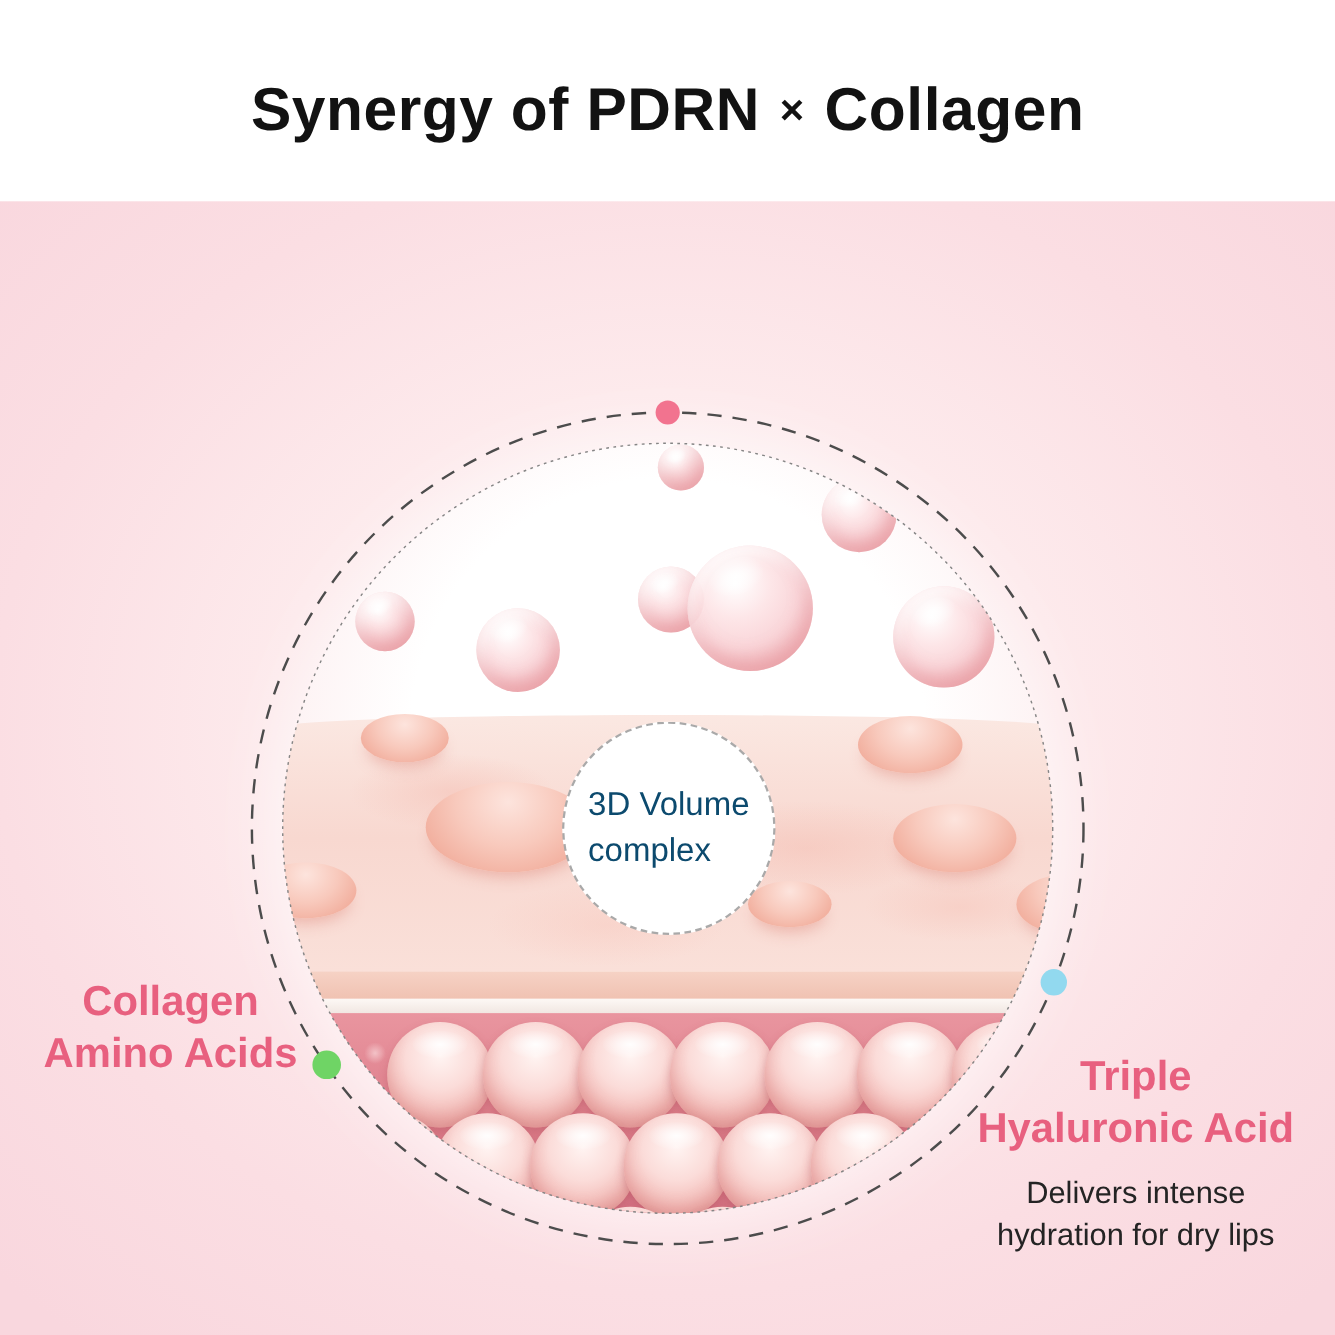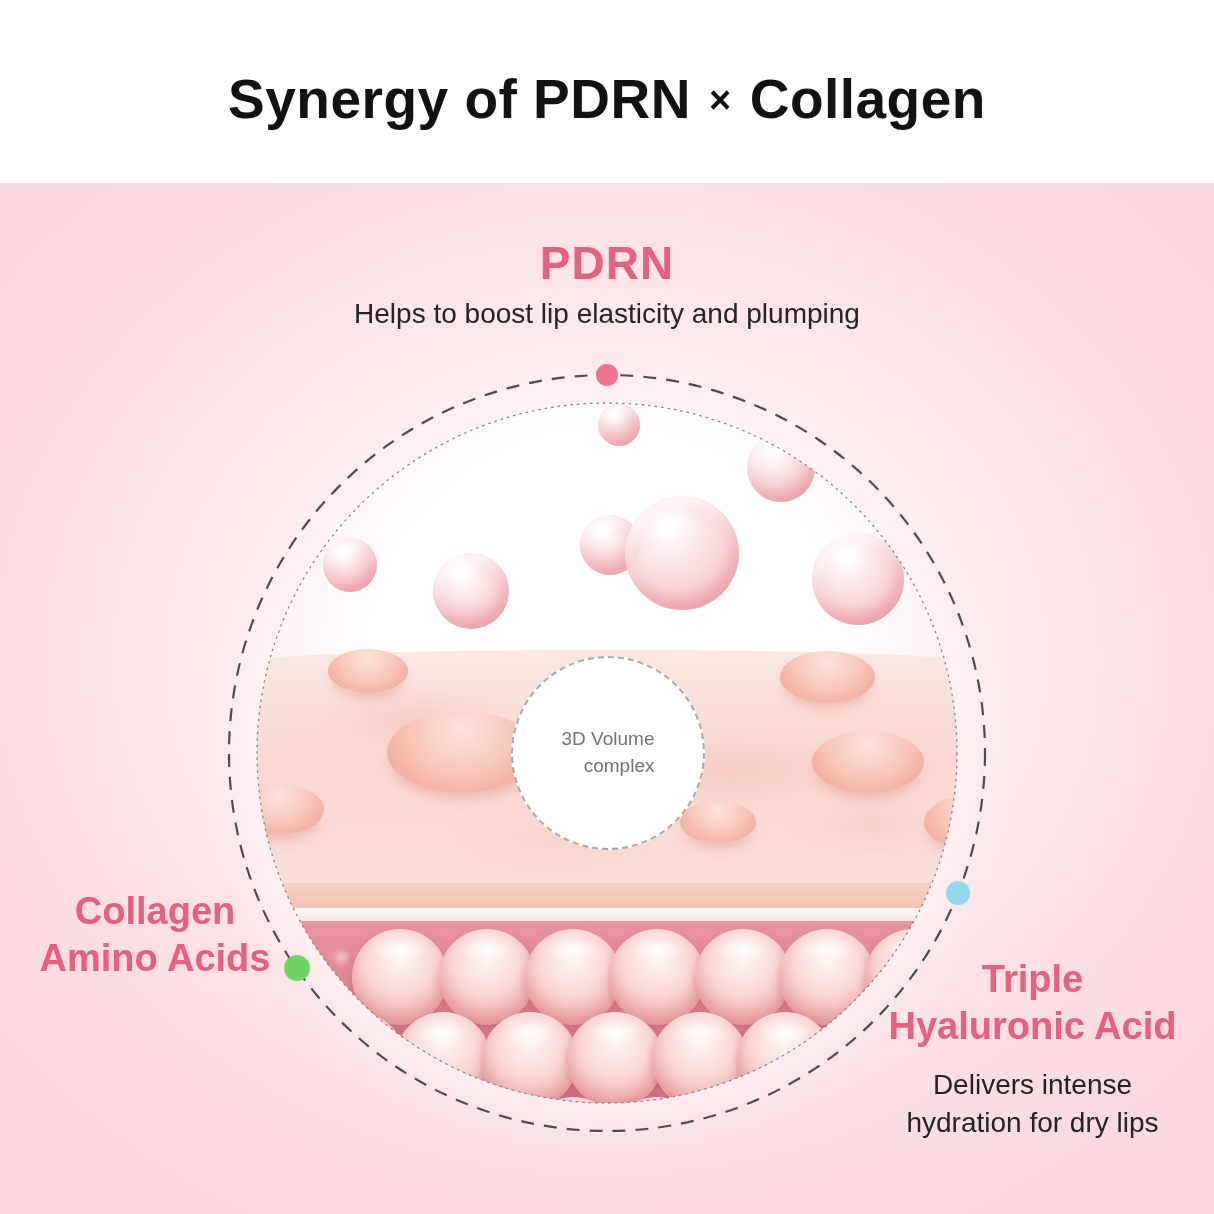--- a/index.html
+++ b/index.html
@@ -74,44 +74,40 @@
       linear-gradient(180deg, #e9959f 0%, #dd7e8b 55%, #d57384 100%);}
   .pearl{position:absolute;width:96px;height:96px;border-radius:50%;
     background:radial-gradient(circle at 50% 32%, #fff4f2 0%, #fbdcd9 38%, #f2b8b4 70%, #e09a98 92%, #d28f90 100%);
     box-shadow:inset 0 -10px 14px rgba(198,98,102,.3), 0 4px 8px rgba(175,78,90,.35);}
   .pearl::before{content:'';position:absolute;left:24%;top:8%;width:52%;height:26%;border-radius:50%;
     background:radial-gradient(ellipse, rgba(255,255,255,.95), rgba(255,255,255,0) 75%);}
 
   
   .center-circle{position:absolute;left:254px;top:253px;width:194px;height:194px;border-radius:50%;
     background:#ffffff;border:2px dashed #a9a9a9;display:flex;align-items:center;justify-content:center;}
-  .center-circle .label{font-size:19px;color:#737373;line-height:1.4;text-align:right;white-space:pre-line;}
+  .center-circle .label{font-size:30px;color:#0c4a6e;line-height:1.4;text-align:left;white-space:pre-line;}
 
   
   .rings{position:absolute;left:0;top:0;width:1214px;height:1214px;pointer-events:none;}
   .dot{position:absolute;border-radius:50%;}
   .dot-pink{left:596px;top:364px;width:22px;height:22px;background:var(--dot-pink);}
   .dot-green{left:284px;top:955px;width:26px;height:26px;background:var(--dot-green);}
   .dot-blue{left:946px;top:881px;width:24px;height:24px;background:var(--dot-blue);}
 </style>
 </head>
 <body>
 
 <div class="stage">
 
   <header class="title-band">
     <h1 class="title"><span>Synergy of PDRN</span><span class="times">×</span><span>Collagen</span></h1>
   </header>
 
   <section class="pink-area">
 
-    <div class="pdrn-block">
-      <div class="pdrn-heading">PDRN</div>
-      <div class="pdrn-desc">Helps to boost lip elasticity and plumping</div>
-    </div>
 
     <div class="disc">
 
       <div class="bubble" style="left:341px;top:1px;width:42px;height:42px;"></div>
       <div class="bubble" style="left:490px;top:31px;width:68px;height:68px;"></div>
       <div class="bubble" style="left:66px;top:135px;width:54px;height:54px;"></div>
       <div class="bubble" style="left:176px;top:150px;width:76px;height:76px;"></div>
       <div class="bubble" style="left:323px;top:112px;width:60px;height:60px;"></div>
       <div class="bubble" style="left:368px;top:93px;width:114px;height:114px;"></div>
       <div class="bubble" style="left:555px;top:130px;width:92px;height:92px;"></div>

